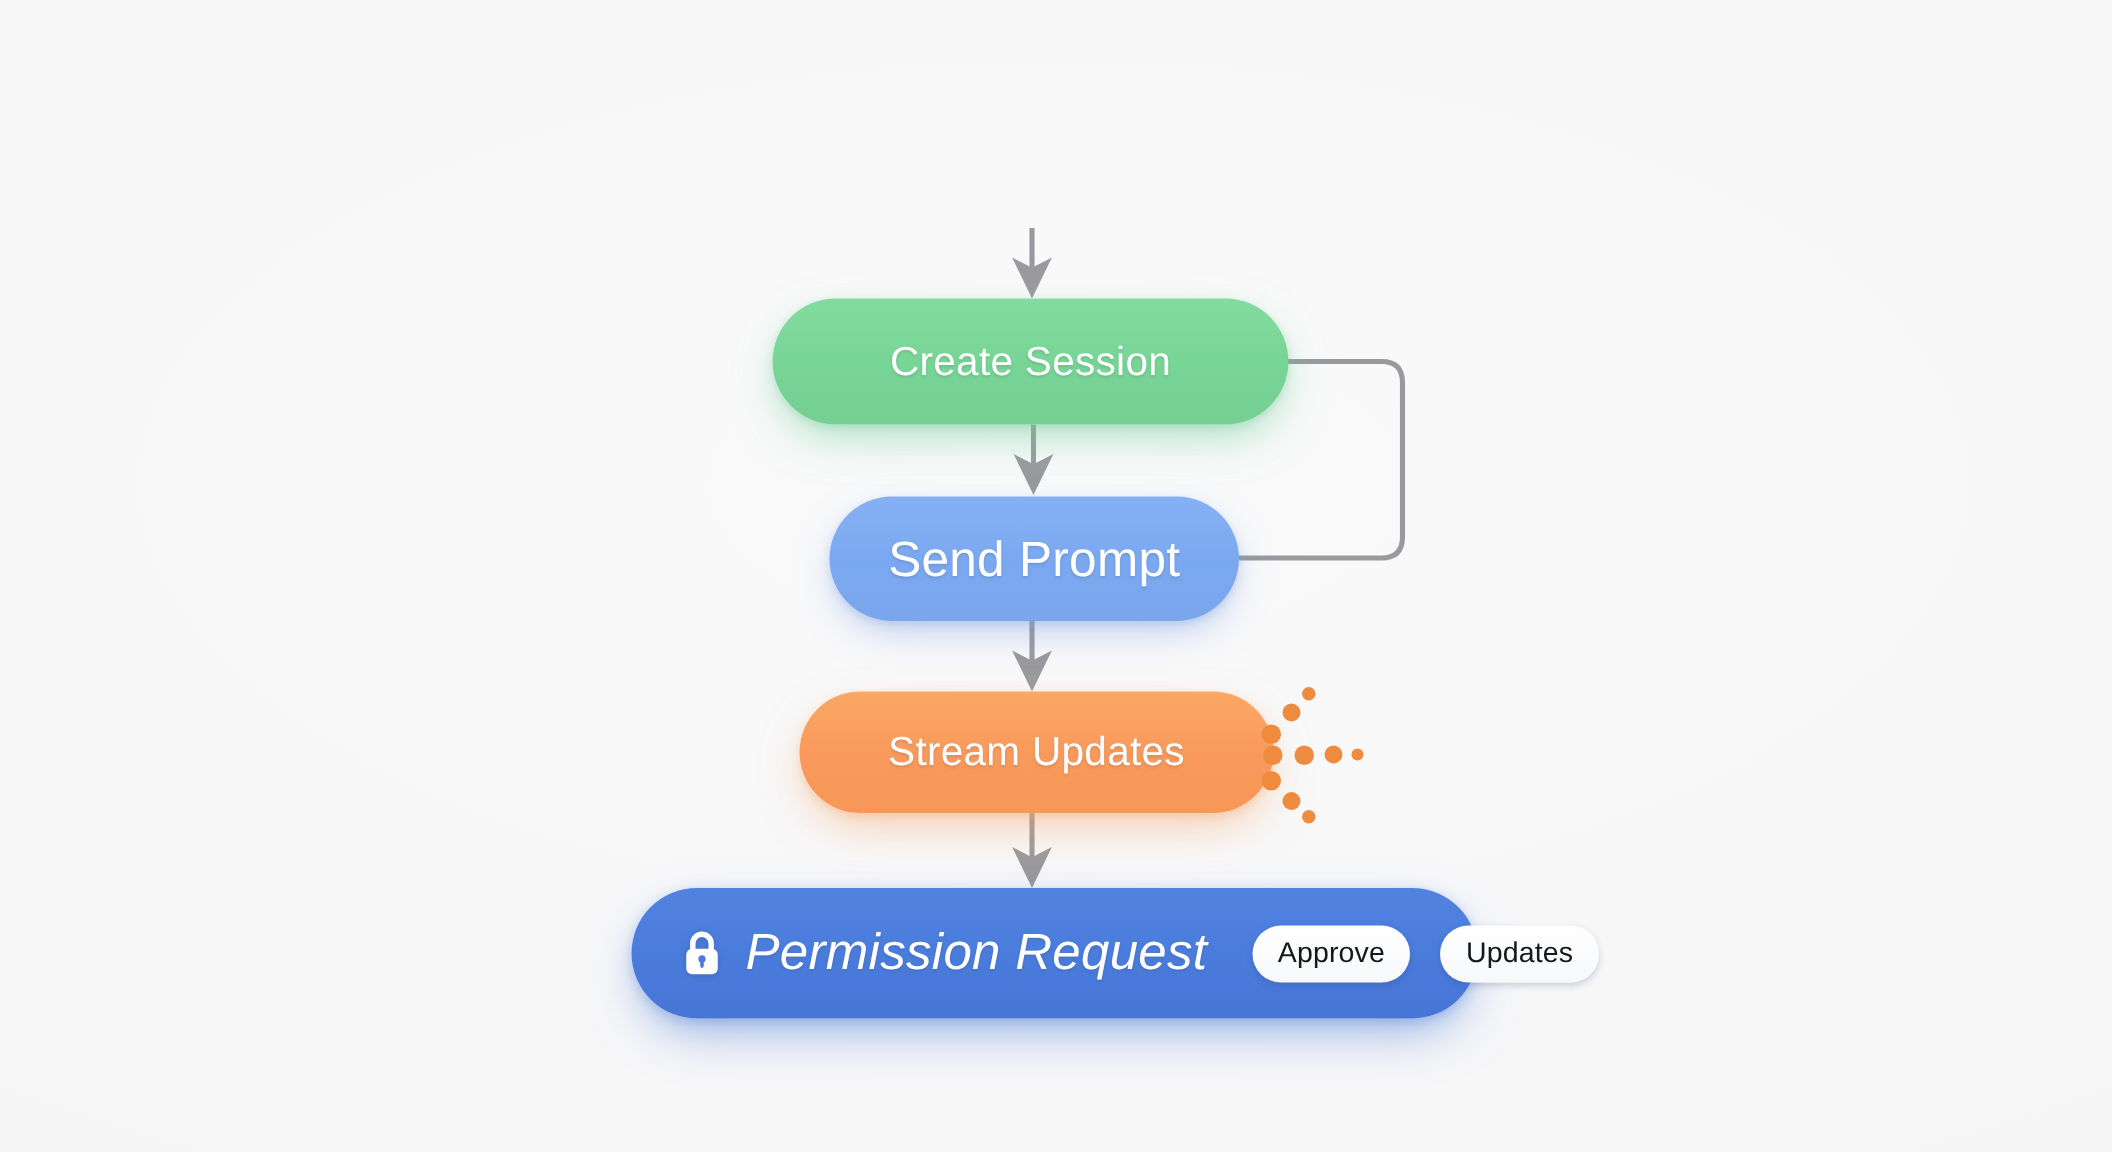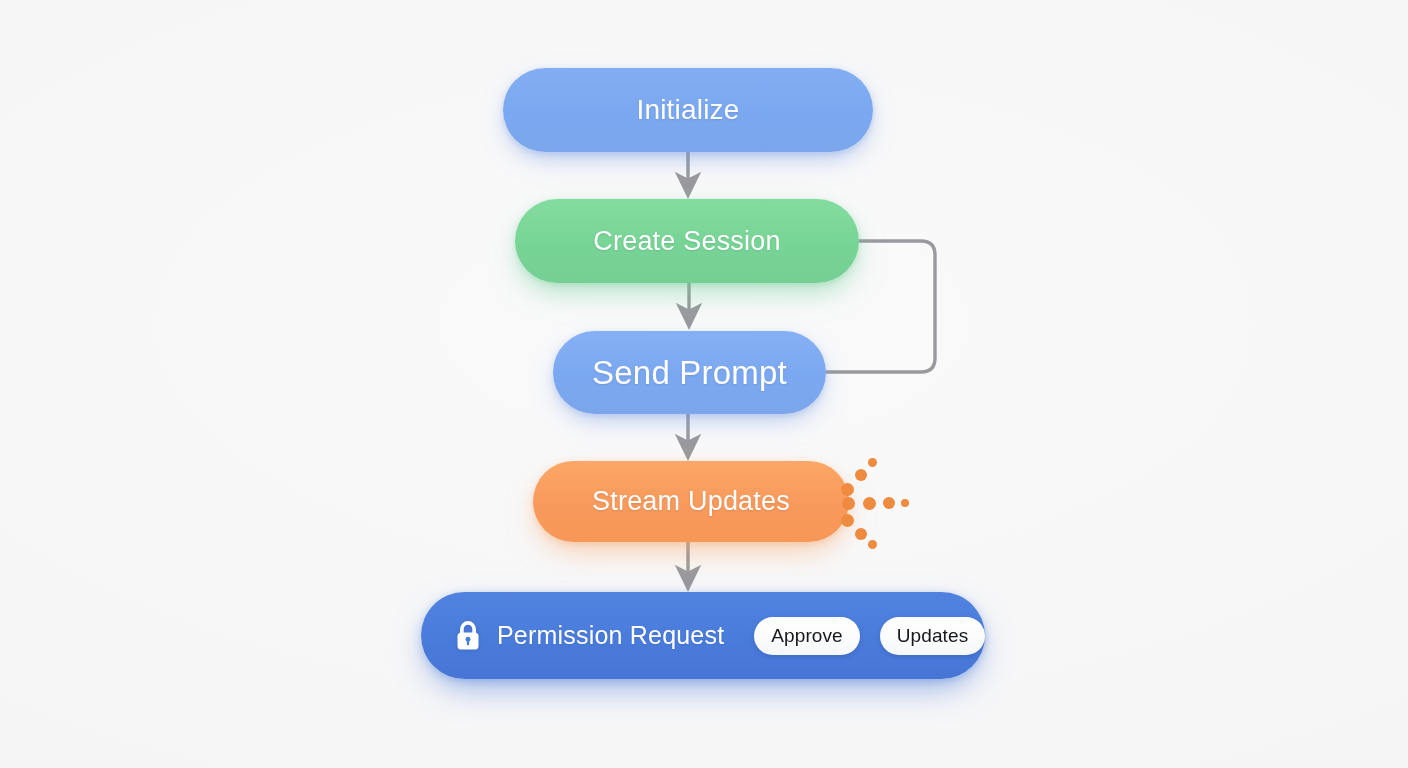--- a/index.html
+++ b/index.html
@@ -112,22 +112,23 @@
     height: 87px;
     background: linear-gradient(180deg, #5182e0 0%, #4a7cdc 52%, #4775d6 100%);
     box-shadow:
       0 14px 34px -8px rgba(70,120,215,0.60),
       0 2px 8px rgba(75,125,215,0.30);
     justify-content: flex-start;
     padding-left: 32px;
     gap: 14px;
   }
   #node-permission-request .node-label {
-    font-size: 25px;
+    font-size: 34px;
     font-weight: 500;
+    font-style: italic;
   }
 
   .lock-icon {
     display: block;
     width: 30px;
     height: 34px;
     flex: 0 0 auto;
     filter: drop-shadow(0 1px 2px rgba(40,60,110,0.25));
   }
 
@@ -197,23 +198,20 @@
 
     <g>
       <line x1="688" y1="414" x2="688" y2="448" stroke="#9a9a9e" stroke-width="3.4" marker-end="url(#arrowhead)"></line>
     </g>
 
     <g>
       <line x1="688" y1="542" x2="688" y2="579" stroke="#9a9a9e" stroke-width="3.4" marker-end="url(#arrowhead)"></line>
     </g>
   </svg>
 
-  <div class="node" id="node-initialize">
-    <span class="node-label">Initialize</span>
-  </div>
 
   <div class="node" id="node-create-session">
     <span class="node-label">Create Session</span>
   </div>
 
   <div class="node" id="node-send-prompt">
     <span class="node-label">Send Prompt</span>
   </div>
 
   <div class="node" id="node-stream-updates">

